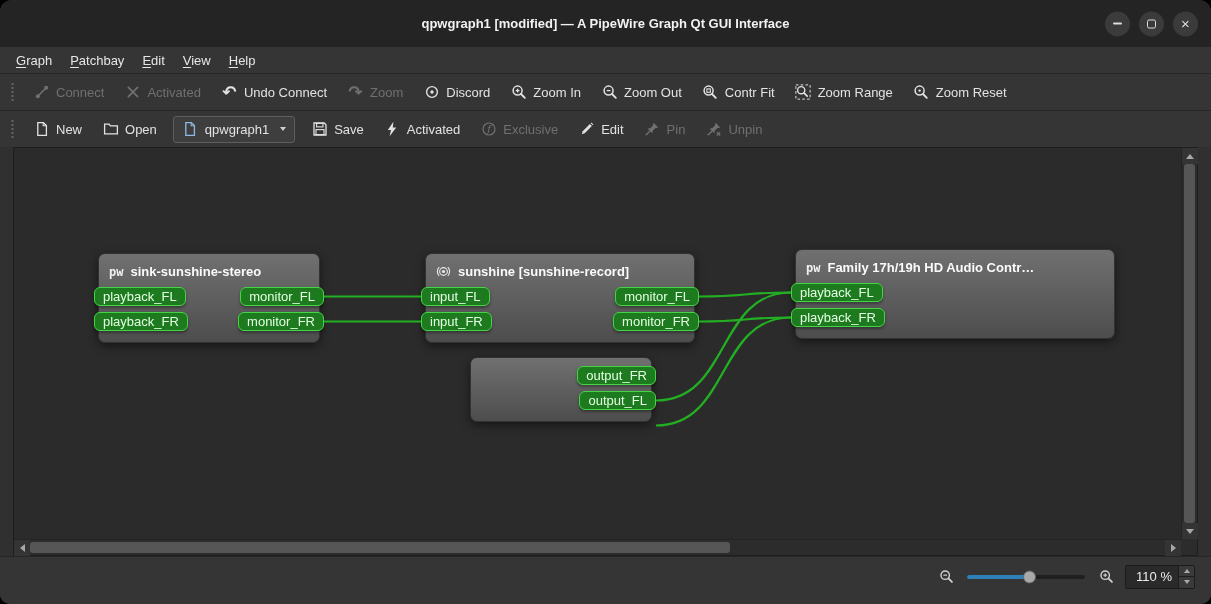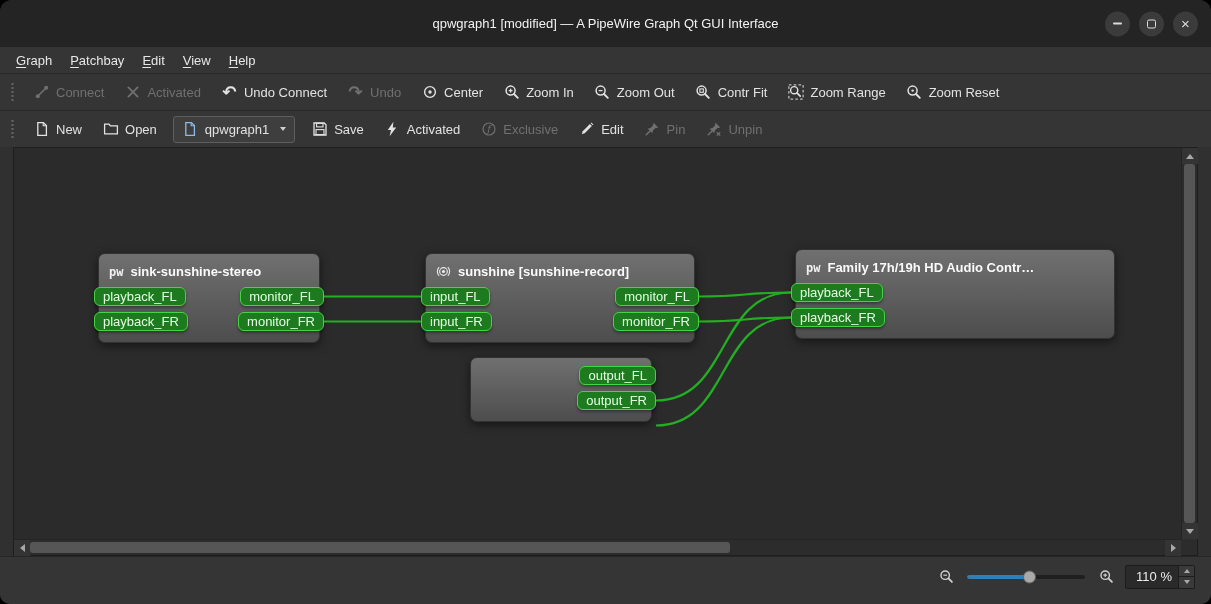--- a/index.html
+++ b/index.html
@@ -12,21 +12,21 @@
   html,body{margin:0;padding:0;}
   body{
     width:1211px;height:604px;background:#000;position:relative;overflow:hidden;
     font-family:"Liberation Sans","DejaVu Sans",sans-serif;
     -webkit-font-smoothing:antialiased;
   }
   .window{position:absolute;inset:0;display:flex;flex-direction:column;border-radius:12px 12px 10px 10px;overflow:hidden;background:#303030;}
 
   
   .titlebar{height:47px;flex:0 0 47px;background:#242424;display:flex;align-items:center;justify-content:center;position:relative;}
-  .title{font-size:13px;font-weight:normal;color:#f2f2f2;white-space:nowrap;}
+  .title{font-size:13px;font-weight:bold;color:#f2f2f2;white-space:nowrap;}
   .win-controls{position:absolute;right:13px;top:50%;transform:translateY(-50%);display:flex;gap:9px;}
   .wbtn{width:25px;height:25px;border-radius:50%;background:#3b3b3b;display:flex;align-items:center;justify-content:center;color:#dcdcdc;}
   .min-glyph{width:9px;height:2px;background:#dcdcdc;border-radius:1px;}
   .max-glyph{width:9px;height:9px;border:1.5px solid #dcdcdc;border-radius:2px;}
   .close-glyph{font-size:15px;line-height:1;color:#dcdcdc;transform:translateY(-0.5px);}
 
   
   .menubar{height:26px;flex:0 0 26px;background:#353535;display:flex;align-items:center;padding:0 8px;gap:2px;font-size:13px;color:#e6e6e6;}
   .menu-item{padding:2px 8px;border-radius:3px;white-space:nowrap;}
   .menu-item u{text-underline-offset:2px;}
@@ -142,31 +142,31 @@
       <span class="ticon">
           <span class="glyph-icon">↶</span>
         </span>
       <span class="tlabel">Undo Connect</span>
     </div>
 
     <div class="tbtn disabled">
       <span class="ticon">
           <span class="glyph-icon">↷</span>
         </span>
-      <span class="tlabel">Undo</span>
+      <span class="tlabel">Zoom</span>
     </div>
 
     <div class="tbtn">
       <span class="ticon">
           <svg width="16" height="16" viewBox="0 0 16 16">
             <circle cx="8" cy="8" r="5.4" fill="none" stroke="currentColor" stroke-width="1.4"></circle>
             <circle cx="8" cy="8" r="1.7" fill="currentColor"></circle>
           </svg>
         </span>
-      <span class="tlabel">Center</span>
+      <span class="tlabel">Discord</span>
     </div>
 
     <div class="tbtn">
       <span class="ticon">
           <svg width="16" height="16" viewBox="0 0 16 16">
             <circle cx="6.6" cy="6.6" r="4.5" fill="none" stroke="currentColor" stroke-width="1.5"></circle>
             <line x1="10" y1="10" x2="13.8" y2="13.8" stroke="currentColor" stroke-width="1.9" stroke-linecap="round"></line>
             <line x1="4.7" y1="6.6" x2="8.5" y2="6.6" stroke="currentColor" stroke-width="1.3"></line>
             <line x1="6.6" y1="4.7" x2="6.6" y2="8.5" stroke="currentColor" stroke-width="1.3"></line>
           </svg>
@@ -374,25 +374,25 @@
               <span></span>
             </div>
             <div class="port-row">
               <span class="port in">playback_FR</span>
               <span></span>
             </div>
           </div>
           <div class="node" style="left: 456px; top: 209px; width: 182px;">
             <div class="port-row">
               <span></span>
+              <span class="port out">output_FR</span>
+            </div>
+            <div class="port-row">
+              <span></span>
               <span class="port out">output_FL</span>
-            </div>
-            <div class="port-row">
-              <span></span>
-              <span class="port out">output_FR</span>
             </div>
           </div>
         </div>
 
       <div class="vscroll">
         <div class="sb-btn sb-top">
             <span class="tri-up"></span>
           </div>
         <div class="vthumb"></div>
         <div class="sb-btn sb-bottom">

